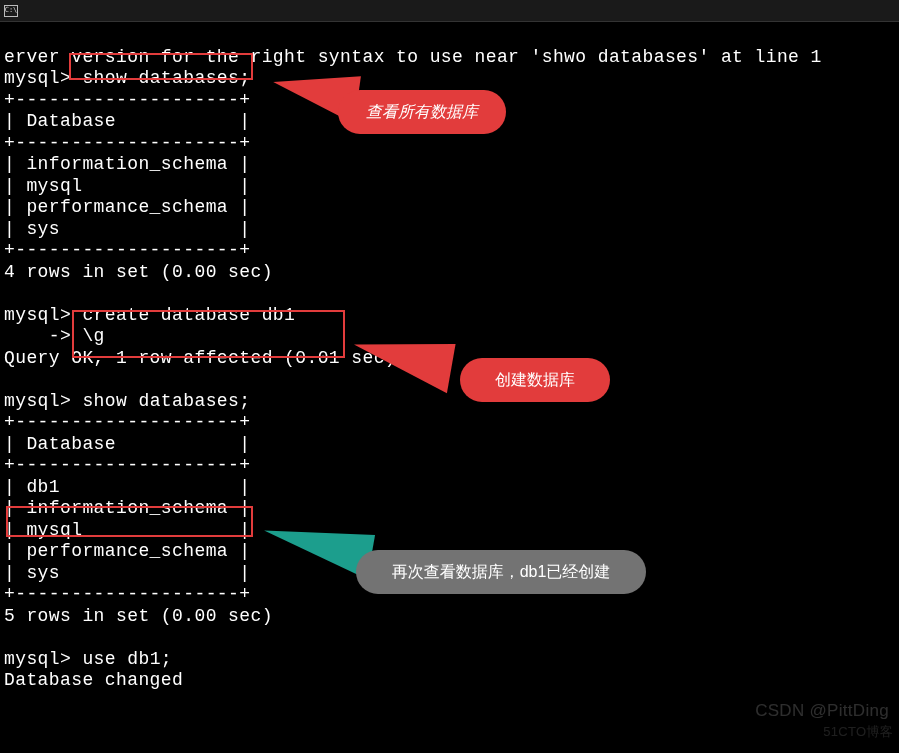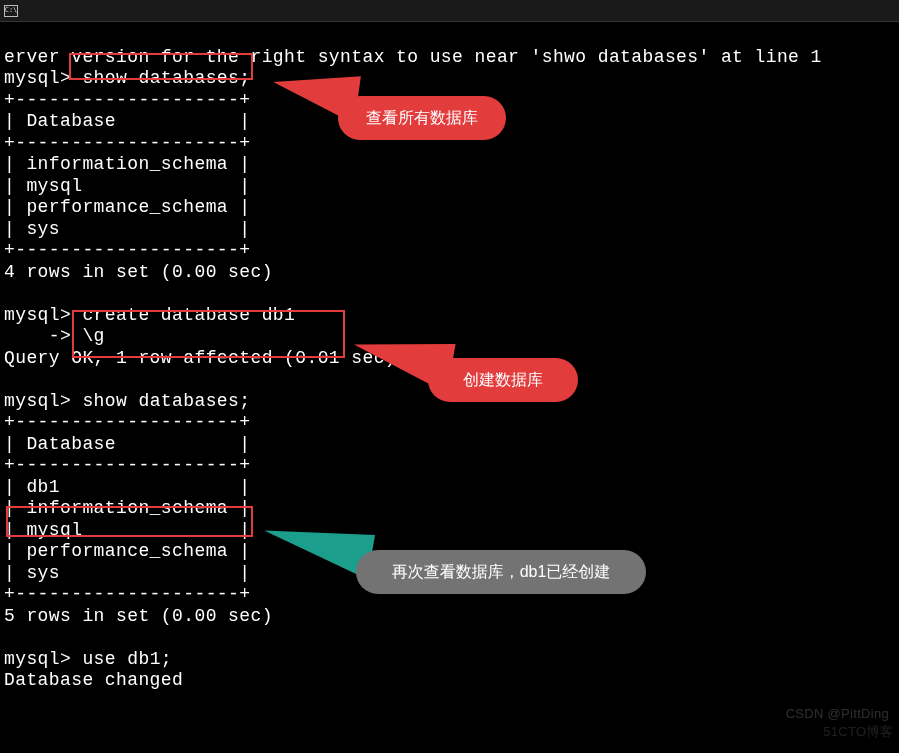--- a/index.html
+++ b/index.html
@@ -57,21 +57,21 @@
   
   .tri {
     position: absolute;
     width: 0; height: 0; border-style: solid;
   }
 
   .watermark1 {
     position: absolute;
     right: 10px; bottom: 32px;
     font-family: Arial, sans-serif;
-    font-size: 13px;
+    font-size: 17px;
     color: rgba(255,255,255,0.18);
     letter-spacing: 0.3px;
   }
   .watermark2 {
     position: absolute;
     right: 6px; bottom: 12px;
     font-family: Arial, sans-serif;
     font-size: 13px;
     color: rgba(255,255,255,0.12);
     letter-spacing: 0.3px;
@@ -116,26 +116,26 @@
 
 <span>mysql&gt;</span><span> use db1;</span>
 <span>Database changed</span>
 </div>
 
 <div class="box" style="left:69px; top:53px; width:184px; height:27px;"></div>
 <div class="box" style="left:72px; top:310px; width:273px; height:48px;"></div>
 <div class="box" style="left:6px; top:506px; width:247px; height:31px;"></div>
 
 <div class="tri" style="left:272px; top:70px; border-width:18px 86px 30px 0; border-color:transparent #e23c3c transparent transparent; transform:rotate(8deg);"></div>
-<div class="callout red" style="left:338px; top:96px; width:168px;">
+<div class="callout red" style="left:338px; top:90px; width:168px;font-style:italic;">
   <span>查看所有数据库</span>
 </div>
 
 <div class="tri" style="left:352px; top:335px; border-width:18px 100px 32px 0; border-color:transparent #e23c3c transparent transparent; transform:rotate(10deg);"></div>
-<div class="callout red" style="left:428px; top:358px; width:150px;">
+<div class="callout red" style="left:460px; top:358px; width:150px;">
   <span>创建数据库</span>
 </div>
 
 <div class="tri" style="left:262px; top:525px; border-width:15px 110px 30px 0; border-color:transparent #1c9e8d transparent transparent; transform:rotate(10deg);"></div>
 <div class="callout teal" style="left:356px; top:550px; width:290px;">
   <span>再次查看数据库，db1已经创建</span>
 </div>
 
 <div class="watermark1">CSDN @PittDing</div>
 <div class="watermark2">51CTO博客</div>

